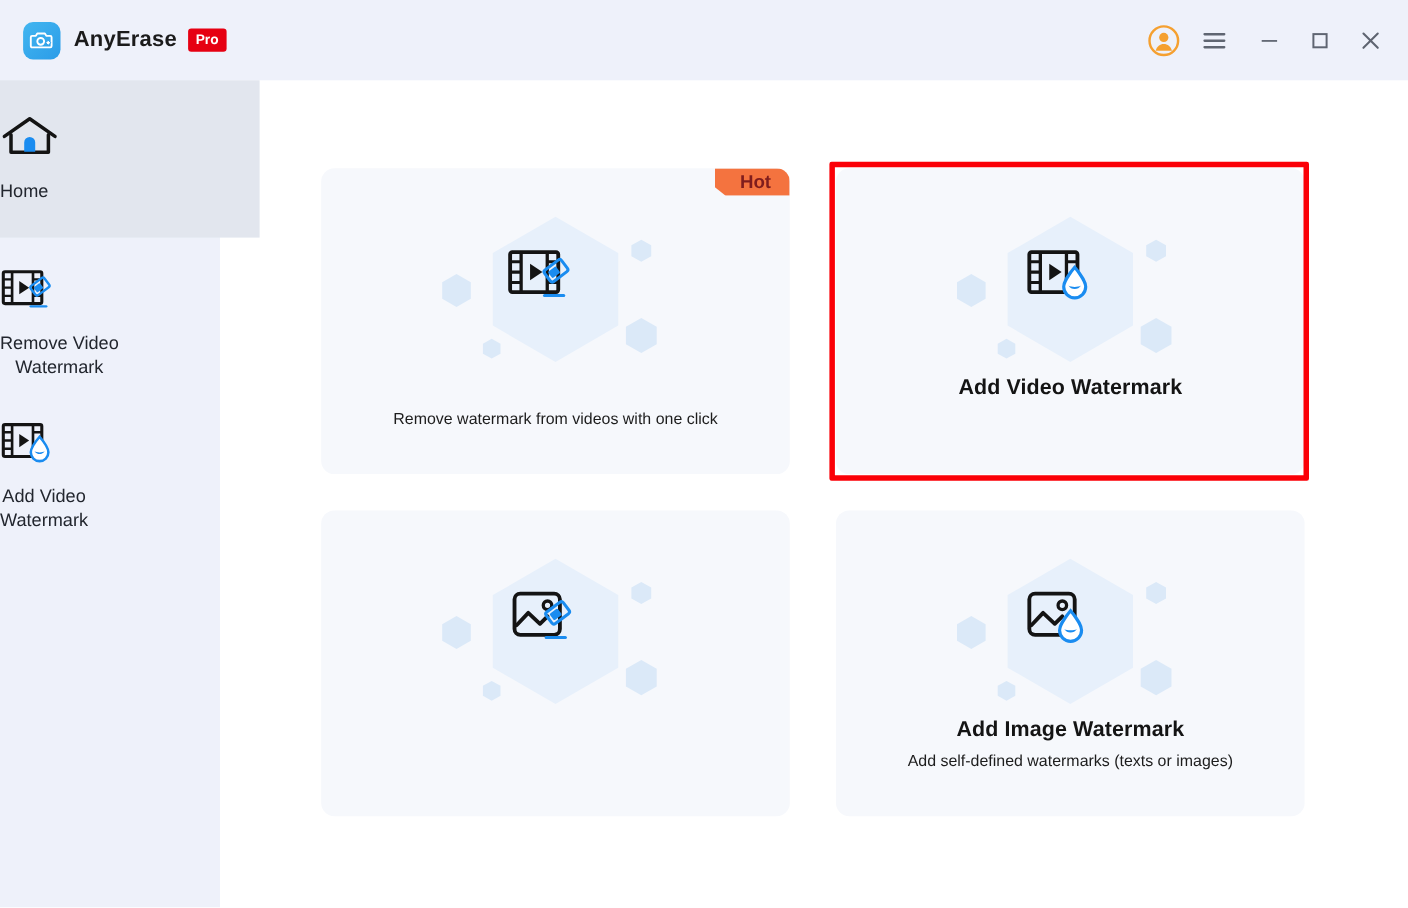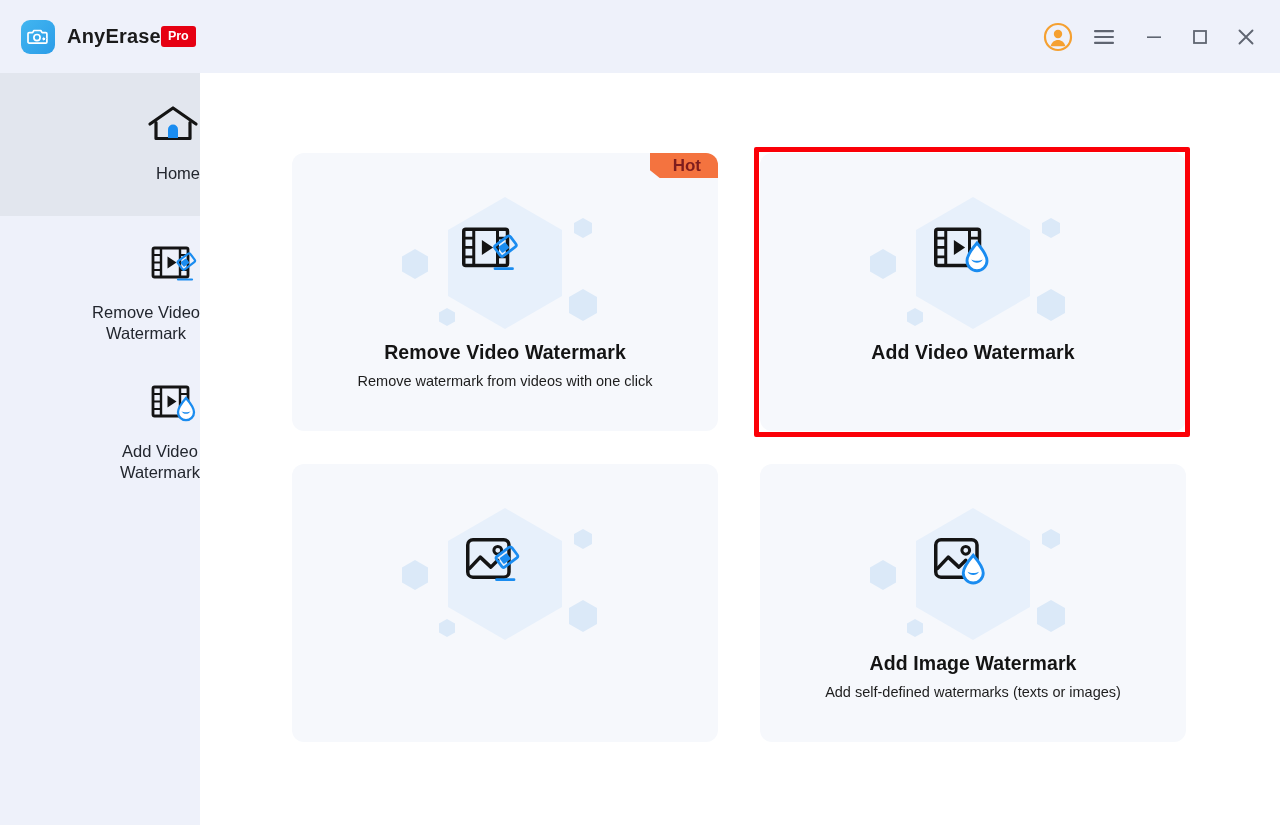--- a/index.html
+++ b/index.html
@@ -21,21 +21,21 @@
   .logo-box {
     width: 34px; height: 34px; border-radius: 9px;
     background: linear-gradient(135deg,#42b6f0 0%,#2b9ce8 100%);
     display: flex; align-items: center; justify-content: center;
   }
   .brand-name {
     font-size: 20px; font-weight: 600; color: #1b1b1b;
     margin-left: 12px; letter-spacing: .2px;
   }
   .pro-badge {
-    margin-left: 0; background: #e60012; color: #ffffff;
+    margin-left: 10px; background: #e60012; color: #ffffff;
     font-size: 12.5px; font-weight: 600; line-height: 1;
     padding: 4px 7px 5px; border-radius: 3px;
   }
   .win-controls {
     position: absolute; right: 0; top: 0; height: 73px;
     display: flex; align-items: center; gap: 0;
   }
   .wc {
     width: 40px; height: 40px;
     display: flex; align-items: center; justify-content: center;
@@ -45,22 +45,22 @@
   .wc.menu { margin-right: 10px; }
   .wc.close { margin-right: 14px; }
   .wc.min, .wc.max { margin-right: 6px; }
 
   
   .sidebar {
     position: absolute; left: 0; top: 73px; width: 200px; height: 752px;
     background: #eef1fa;
   }
   .side-item {
-    width: 200px; display: flex; flex-direction: column;
-    align-items: flex-end; justify-content: center;
+    width: 236px; display: flex; flex-direction: column;
+    align-items: flex-start; justify-content: center;
     cursor: pointer; user-select: none;
   }
   .side-item.active { background: #e2e6ee; }
   .side-item .ico { margin-bottom: 11px; }
   .side-label {
     font-size: 16.5px; color: #22262e; line-height: 1.28; text-align: center;
   }
   #side-home { height: 143px; }
   #side-rvw { height: 143px; padding-top: 12px; }
   #side-avw { height: 143px; padding-top: 4px; }
@@ -219,21 +219,20 @@
           <path d="M30 12 H38 M30 27 H38" stroke="#141414" stroke-width="2.2"></path>
           <path d="M17.5 13.5 L26.5 19.5 L17.5 25.5 z" fill="#141414"></path>
           <g transform="translate(27,19) rotate(-37)">
             <rect x="0" y="0" width="15.5" height="10.5" rx="1.8" fill="none" stroke="#1a8cf0" stroke-width="2.2"></rect>
             <rect x="2.4" y="2.4" width="7.2" height="5.8" rx="1" fill="#1a8cf0"></rect>
           </g>
           <path d="M28 36.5 H42" stroke="#1a8cf0" stroke-width="2.2" stroke-linecap="round"></path>
         </g>
       </svg>
     </div>
-    <div class="card-title">Remove Video Watermark</div>
     <div class="card-sub">Remove watermark from videos with one click</div>
   </div>
 
   <div class="card" id="card-avw">
     <div class="card-art">
       <svg width="426" height="212" viewBox="0 0 426 212">
         <polygon points="213,44 270,77 270,143 213,176 156,143 156,77" fill="#e7f0fb"></polygon>
         <polygon points="123,96 136,103.5 136,118.5 123,126 110,118.5 110,103.5" fill="#dbe9f8"></polygon>
         <polygon points="291,65 300,70 300,80 291,85 282,80 282,70" fill="#dbe9f8"></polygon>
         <polygon points="291,136 305,144 305,160 291,168 277,160 277,144" fill="#dbe9f8"></polygon>

